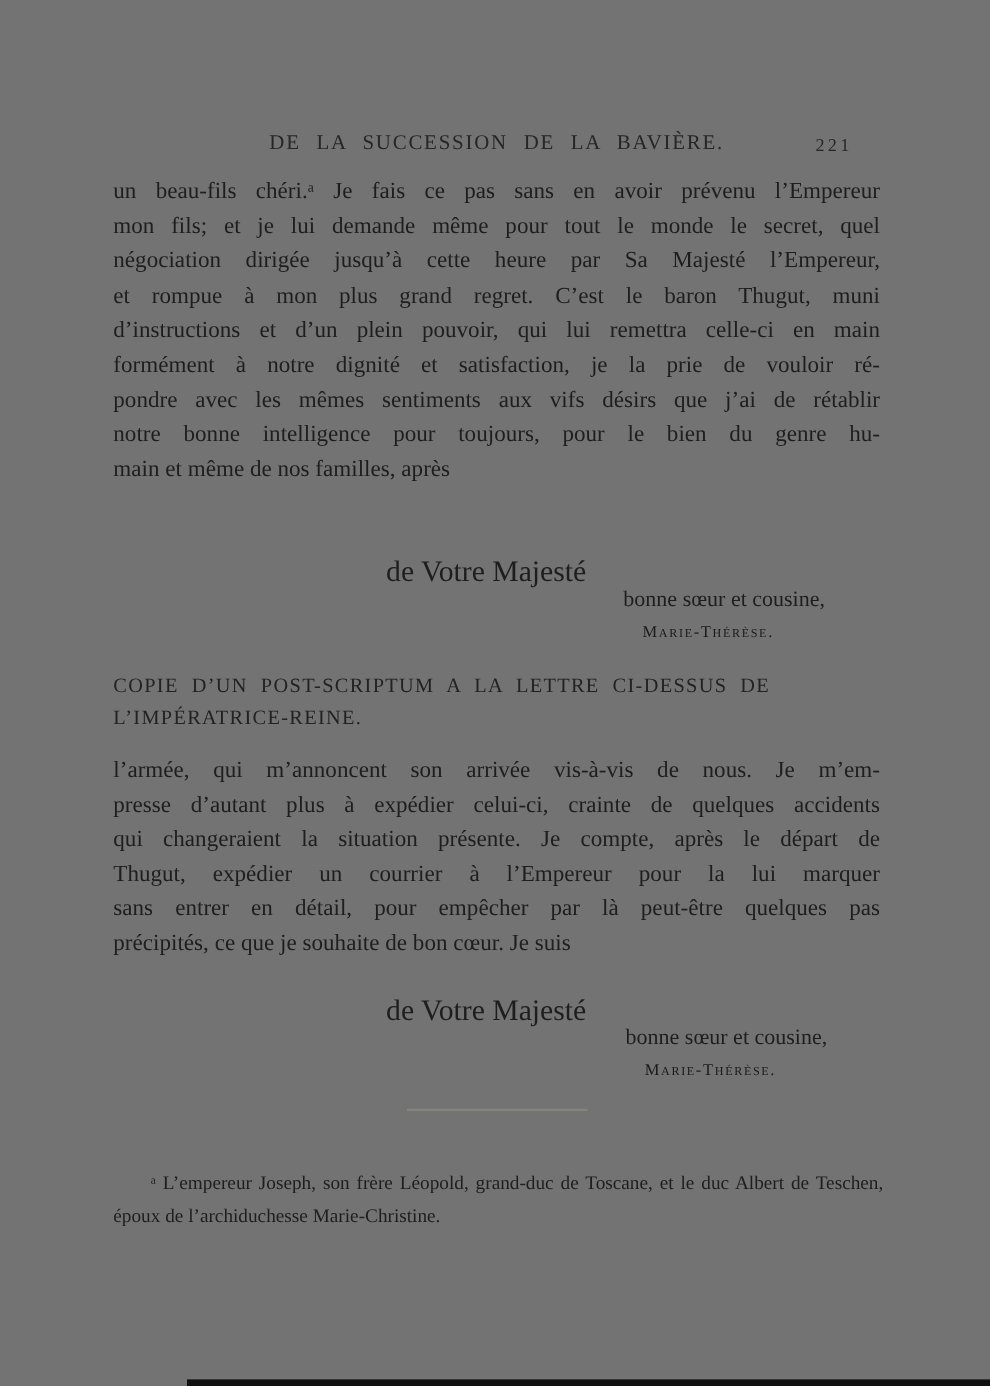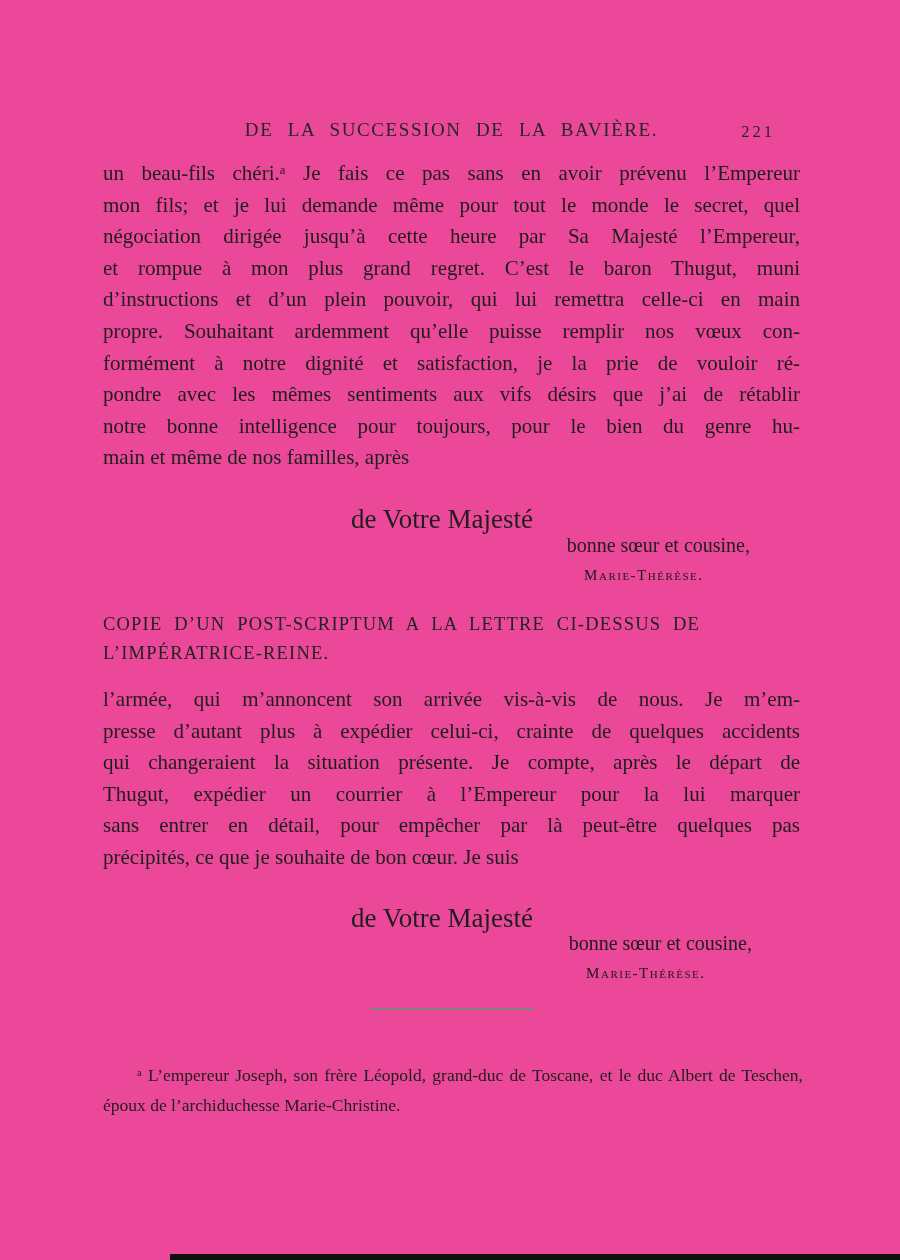--- a/index.html
+++ b/index.html
@@ -1,20 +1,20 @@
 <!DOCTYPE html>
 <html><head>
 <meta charset="utf-8">
 <style>
   html, body { margin: 0; padding: 0; background: #e8e8e6; }
   .page {
     position: relative;
     width: 900px;
     height: 1260px;
-    background: #ec4899;
+    background: #737373;
     overflow: hidden;
     font-family: "Liberation Serif", "DejaVu Serif", serif;
     color: #1e1e1e;
   }
   
   .running-head {
     position: absolute;
     top: 119px; left: 103px; width: 697px;
     text-align: center;
     font-size: 19px;
@@ -114,21 +114,20 @@
   <div class="running-head">DE LA SUCCESSION DE LA BAVIÈRE.</div>
 
   <div class="page-number">221</div>
 
   <div class="para" id="para1">
       <div class="tline">un beau-fils chéri.ᵃ Je fais ce pas sans en avoir prévenu l’Empereur</div>
       <div class="tline">mon fils; et je lui demande même pour tout le monde le secret, quel</div>
       <div class="tline">négociation dirigée jusqu’à cette heure par Sa Majesté l’Empereur,</div>
       <div class="tline">et rompue à mon plus grand regret. C’est le baron Thugut, muni</div>
       <div class="tline">d’instructions et d’un plein pouvoir, qui lui remettra celle-ci en main</div>
-      <div class="tline">propre. Souhaitant ardemment qu’elle puisse remplir nos vœux con-</div>
       <div class="tline">formément à notre dignité et satisfaction, je la prie de vouloir ré-</div>
       <div class="tline">pondre avec les mêmes sentiments aux vifs désirs que j’ai de rétablir</div>
       <div class="tline">notre bonne intelligence pour toujours, pour le bien du genre hu-</div>
       <div class="tline">main et même de nos familles, après</div>
     </div>
 
   <div class="valediction" id="val1">de Votre Majesté</div>
 
   <div class="signature" id="sig1">
     <div class="sig-courtesy">bonne sœur et cousine,</div>

